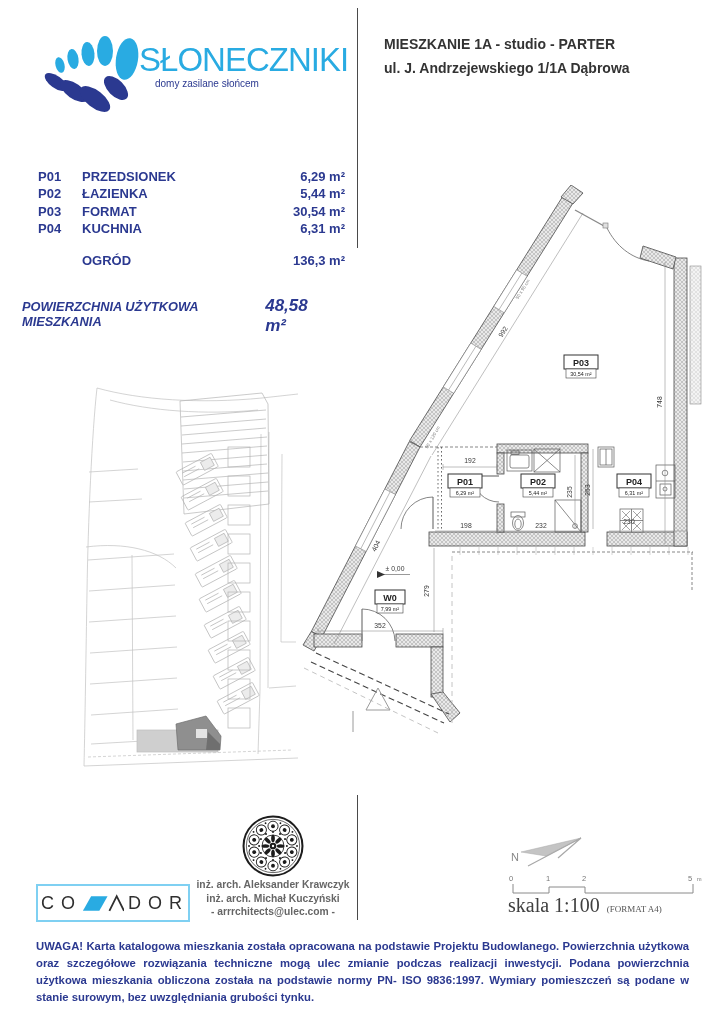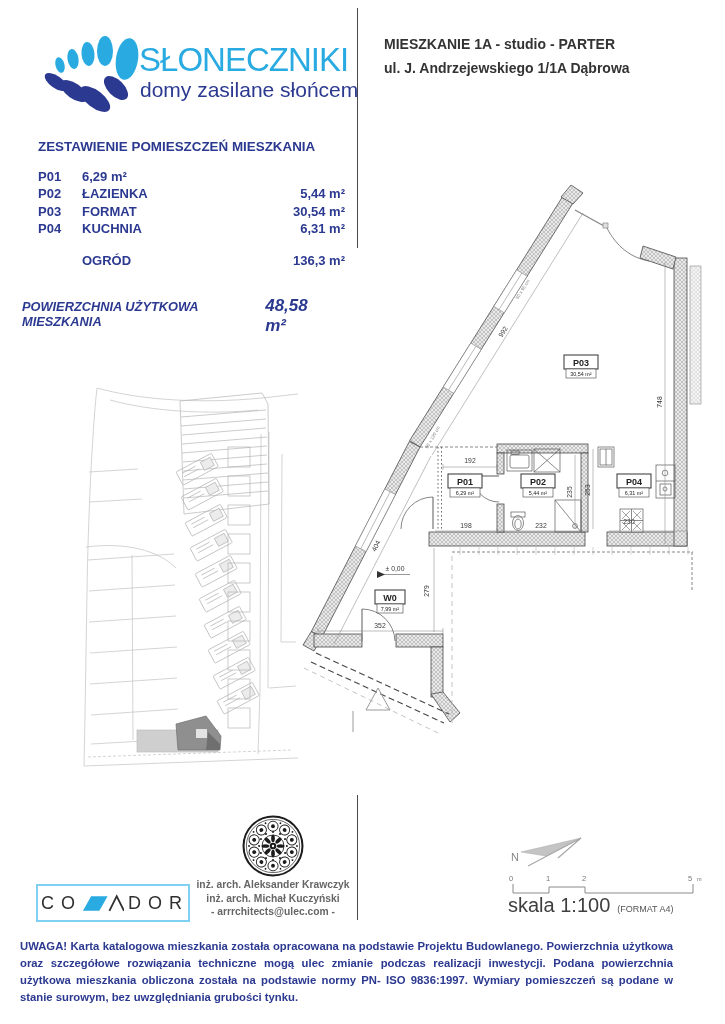--- a/index.html
+++ b/index.html
@@ -1,21 +1,21 @@
 <!DOCTYPE html>
 <html><head>
 <meta charset="utf-8">
 <style>
   html,body{margin:0;padding:0;background:#e8e8e8;}
   #page{position:relative;width:725px;height:1024px;background:#ffffff;overflow:hidden;
         font-family:"Liberation Sans",sans-serif;margin:0 auto;}
   .abs{position:absolute;}
   
   #brand-name{left:139px;top:40px;font-size:34px;letter-spacing:-1px;color:#29ABE2;transform:scaleX(.97);transform-origin:left;}
-  #brand-tagline{left:140px;top:78px;font-size:21px;color:#2B3990;}
+  #brand-tagline{left:155px;top:78px;font-size:10px;color:#2B3990;}
   .vdiv{width:1px;background:#4a4a4a;left:357px;}
   #main-title{left:384px;top:36px;font-size:14px;font-weight:700;color:#333;}
   #main-address{left:384px;top:60px;font-size:14px;font-weight:700;color:#333;text-align:center;}
   
   #table-title{left:38px;top:139px;font-size:13.4px;font-weight:700;color:#2B3990;}
   #rooms{left:38px;top:169px;width:307px;color:#2B3990;}
   .rrow{display:flex;height:17.3px;font-size:13px;align-items:baseline;}
   .rcode{width:44px;font-weight:600;}
   .rname{flex:1;font-weight:600;}
   .rarea{font-weight:700;}
@@ -40,24 +40,24 @@
   .dash1{stroke:#444;stroke-width:1.1;stroke-dasharray:6,3.5;fill:none;}
   .dash2{stroke:#bdbdbd;stroke-width:.9;stroke-dasharray:5,4;fill:none;}
   .dash3{stroke:#555;stroke-width:.7;stroke-dasharray:3,2;fill:none;}
   .dot{stroke:#444;stroke-width:.8;stroke-dasharray:1.6,2.4;fill:none;}
   .site{stroke:#c2c2c2;stroke-width:.7;fill:none;}
   .site2{stroke:#b5b5b5;stroke-width:.7;fill:none;}
   
   #covador-box{left:36px;top:884px;width:150px;height:34px;border:2px solid #7fd0f2;display:flex;align-items:center;justify-content:center;gap:4px;}
   #covador-box span{font-size:18px;color:#2f2f2f;letter-spacing:3px;}
   #credits{left:175px;top:878px;width:196px;text-align:center;font-size:10.3px;color:#666;line-height:1.32;font-weight:bold;}
-  #scala{left:508px;top:894px;color:#3f3f3f;}
+  #scala{left:508px;top:894px;color:#3f3f3f;font-family:Liberation Serif, serif;}
   #scala .big{font-size:20px;}
   #scala .small{font-size:9px;color:#555;margin-left:7px;}
-  #footer{left:20px;top:938px;width:653px;font-size:11.3px;font-weight:600;color:#2B3990;text-align:justify;line-height:1.5;}
+  #footer{left:36px;top:938px;width:653px;font-size:11.3px;font-weight:600;color:#2B3990;text-align:justify;line-height:1.5;}
 </style>
 </head>
 <body>
 
 <div id="page">
 
   <svg class="abs" style="left:32px;top:28px" width="112" height="88" viewBox="0 0 112 88">
     <g>
       <ellipse cx="24" cy="54" rx="13" ry="6" fill="#2B3990" transform="rotate(35 24 54)"></ellipse>
       <ellipse cx="42" cy="63" rx="16" ry="7.5" fill="#2B3990" transform="rotate(35 42 63)"></ellipse>
@@ -69,24 +69,24 @@
       <ellipse cx="73" cy="23" rx="8" ry="15" fill="#29ABE2"></ellipse>
       <ellipse cx="95" cy="31" rx="11" ry="21" fill="#29ABE2" transform="rotate(9 95 31)"></ellipse>
     </g>
   </svg>
   <div class="abs" id="brand-name">SŁONECZNIKI</div>
   <div class="abs" id="brand-tagline">domy zasilane słońcem</div>
   <div class="abs vdiv" style="top:8px;height:240px"></div>
   <div class="abs" id="main-title">MIESZKANIE 1A - studio - PARTER</div>
   <div class="abs" id="main-address">ul. J. Andrzejewskiego 1/1A Dąbrowa</div>
 
-  <div class="abs" id="table-title">ZESTAWIENIE POMIESZCZEŃ MIESZKANIA</div>
   <div class="abs" id="rooms">
     <div class="rrow">
       <span class="rcode">P01</span>
+      <span class="rname">PRZEDSIONEK</span>
       <span class="rarea">6,29 m²</span>
     </div>
     <div class="rrow">
       <span class="rcode">P02</span>
       <span class="rname">ŁAZIENKA</span>
       <span class="rarea">5,44 m²</span>
     </div>
     <div class="rrow">
       <span class="rcode">P03</span>
       <span class="rname">FORMAT</span>

